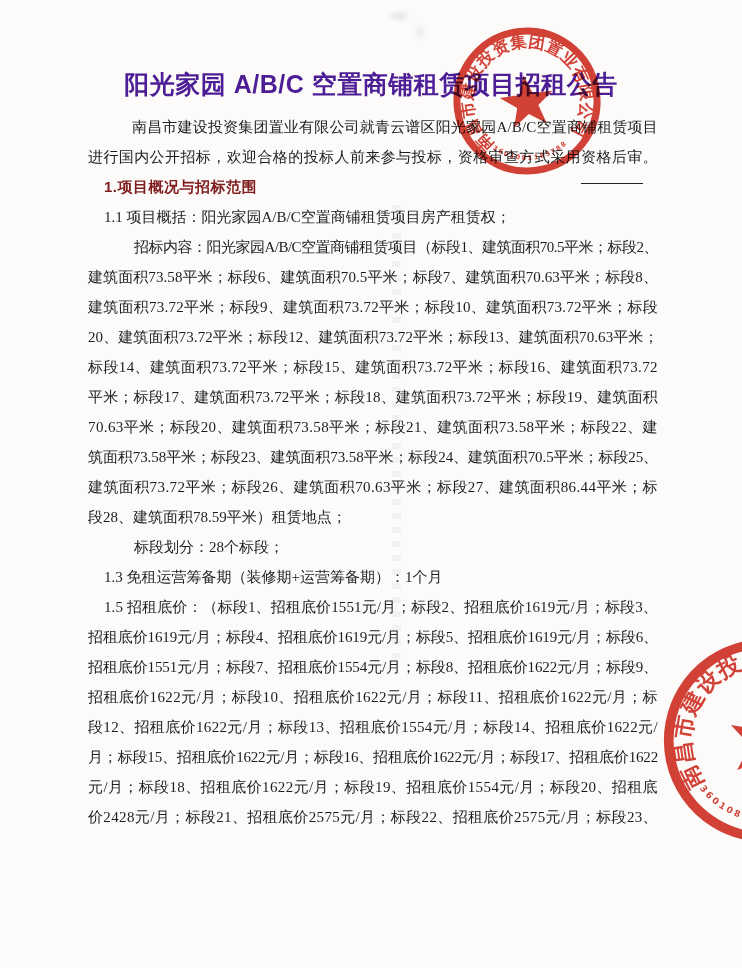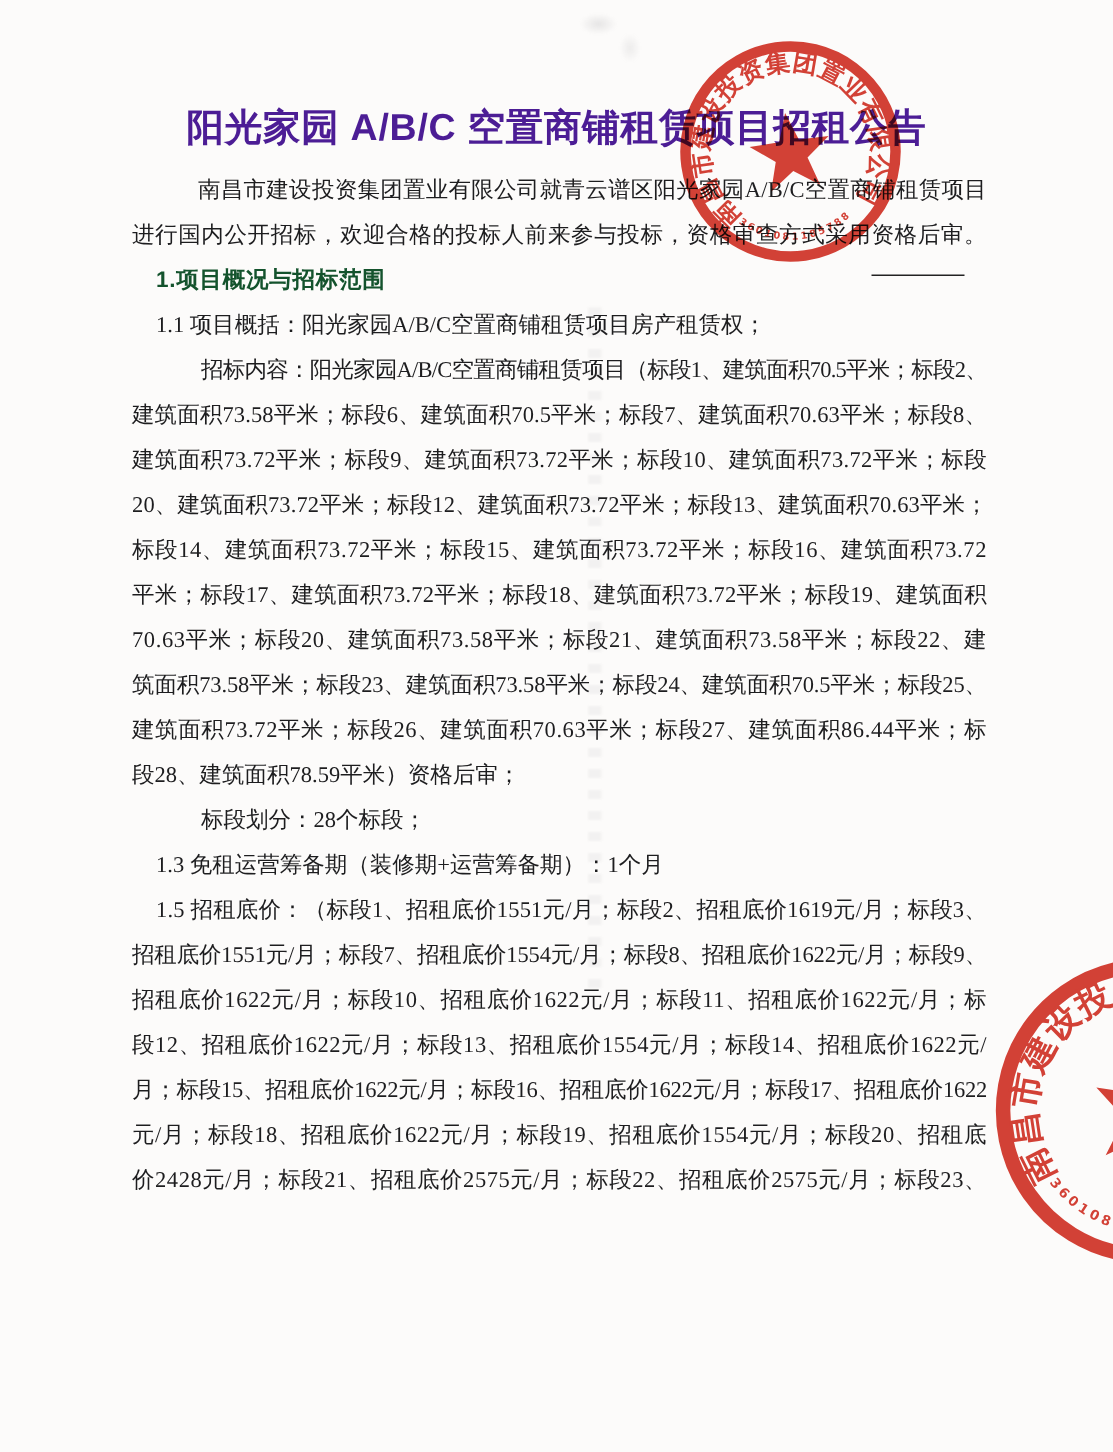--- a/index.html
+++ b/index.html
@@ -39,21 +39,21 @@
   .line{
     height:30px;line-height:30px;font-size:15px;white-space:nowrap;
     color:#1d1d1f;
   }
   .line .txt{display:inline-block;}
   .indent-num{padding-left:16px;}
   .indent-sub{padding-left:46px;}
   .indent-first{padding-left:44px;}
   .bold{
     font-family:"Liberation Sans","DejaVu Sans",sans-serif;
-    font-weight:700;letter-spacing:.5px;color:#14532d;
+    font-weight:700;letter-spacing:.5px;color:#7f1d1d;
   }
   .u{border-bottom:1.6px solid #222;padding-bottom:18px;}
 
   
   .stamp{
     position:absolute;mix-blend-mode:multiply;opacity:.88;
     pointer-events:none;
   }
   .stamp-1{left:442px;top:16px;width:170px;height:170px;}
   .stamp-2{left:648px;top:623px;width:235px;height:235px;}
@@ -87,24 +87,25 @@
       <div class="line indent-num"><span class="txt"><span>1.1 项目概括：阳光家园A/B/C空置商铺租赁项目房产租赁权；</span></span></div>
       <div class="line indent-sub fill"><span class="txt" style="letter-spacing: -0.510417px;"><span>招标内容：阳光家园A/B/C空置商铺租赁项目（标段1、建筑面积70.5平米；标段2、</span></span></div>
       <div class="line fill"><span class="txt" style="letter-spacing: 0.0797872px;"><span>建筑面积73.58平米；标段6、建筑面积70.5平米；标段7、建筑面积70.63平米；标段8、</span></span></div>
       <div class="line fill"><span class="txt" style="letter-spacing: 0.239362px;"><span>建筑面积73.72平米；标段9、建筑面积73.72平米；标段10、建筑面积73.72平米；标段</span></span></div>
       <div class="line fill"><span class="txt" style="letter-spacing: 0.0876913px;"><span>20、建筑面积73.72平米；标段12、建筑面积73.72平米；标段13、建筑面积70.63平米；</span></span></div>
       <div class="line fill"><span class="txt" style="letter-spacing: 0.390625px;"><span>标段14、建筑面积73.72平米；标段15、建筑面积73.72平米；标段16、建筑面积73.72</span></span></div>
       <div class="line fill"><span class="txt" style="letter-spacing: 0.163043px;"><span>平米；标段17、建筑面积73.72平米；标段18、建筑面积73.72平米；标段19、建筑面积</span></span></div>
       <div class="line fill"><span class="txt" style="letter-spacing: 0.390625px;"><span>70.63平米；标段20、建筑面积73.58平米；标段21、建筑面积73.58平米；标段22、建</span></span></div>
       <div class="line fill"><span class="txt" style="letter-spacing: -0.0765306px;"><span>筑面积73.58平米；标段23、建筑面积73.58平米；标段24、建筑面积70.5平米；标段25、</span></span></div>
       <div class="line fill"><span class="txt" style="letter-spacing: 0.398936px;"><span>建筑面积73.72平米；标段26、建筑面积70.63平米；标段27、建筑面积86.44平米；标</span></span></div>
-      <div class="line "><span class="txt"><span>段28、建筑面积78.59平米）资格后审；</span></span></div>
+      <div class="line "><span class="txt"><span>段28、建筑面积78.59平米）租赁地点；</span></span></div>
       <div class="line indent-sub"><span class="txt"><span>标段划分：28个标段；</span></span></div>
       <div class="line indent-num"><span class="txt"><span>1.3 免租运营筹备期（装修期+运营筹备期）：1个月</span></span></div>
       <div class="line indent-num fill"><span class="txt" style="letter-spacing: 0.122962px;"><span>1.5 招租底价：（标段1、招租底价1551元/月；标段2、招租底价1619元/月；标段3、</span></span></div>
+      <div class="line fill"><span class="txt" style="letter-spacing: -0.104492px;"><span>招租底价1619元/月；标段4、招租底价1619元/月；标段5、招租底价1619元/月；标段6、</span></span></div>
       <div class="line fill"><span class="txt" style="letter-spacing: -0.104492px;"><span>招租底价1551元/月；标段7、招租底价1554元/月；标段8、招租底价1622元/月；标段9、</span></span></div>
       <div class="line fill"><span class="txt" style="letter-spacing: 0.383976px;"><span>招租底价1622元/月；标段10、招租底价1622元/月；标段11、招租底价1622元/月；标</span></span></div>
       <div class="line fill"><span class="txt" style="letter-spacing: 0.364258px;"><span>段12、招租底价1622元/月；标段13、招租底价1554元/月；标段14、招租底价1622元/</span></span></div>
       <div class="line fill"><span class="txt" style="letter-spacing: -0.170281px;"><span>月；标段15、招租底价1622元/月；标段16、招租底价1622元/月；标段17、招租底价1622</span></span></div>
       <div class="line fill"><span class="txt" style="letter-spacing: 0.380095px;"><span>元/月；标段18、招租底价1622元/月；标段19、招租底价1554元/月；标段20、招租底</span></span></div>
       <div class="line fill"><span class="txt" style="letter-spacing: 0.364258px;"><span>价2428元/月；标段21、招租底价2575元/月；标段22、招租底价2575元/月；标段23、</span></span></div>
     </div>
 
   <svg class="stamp stamp-1" viewBox="0 0 170 170">
     <defs>

